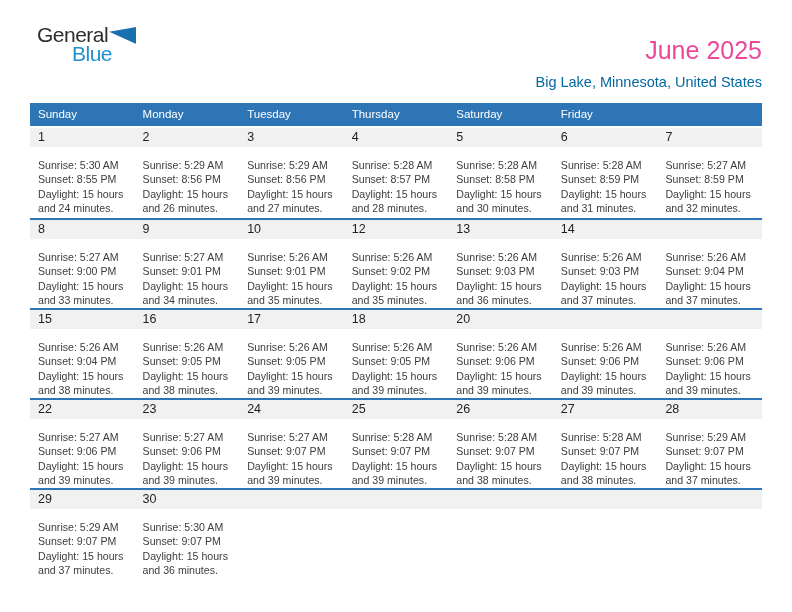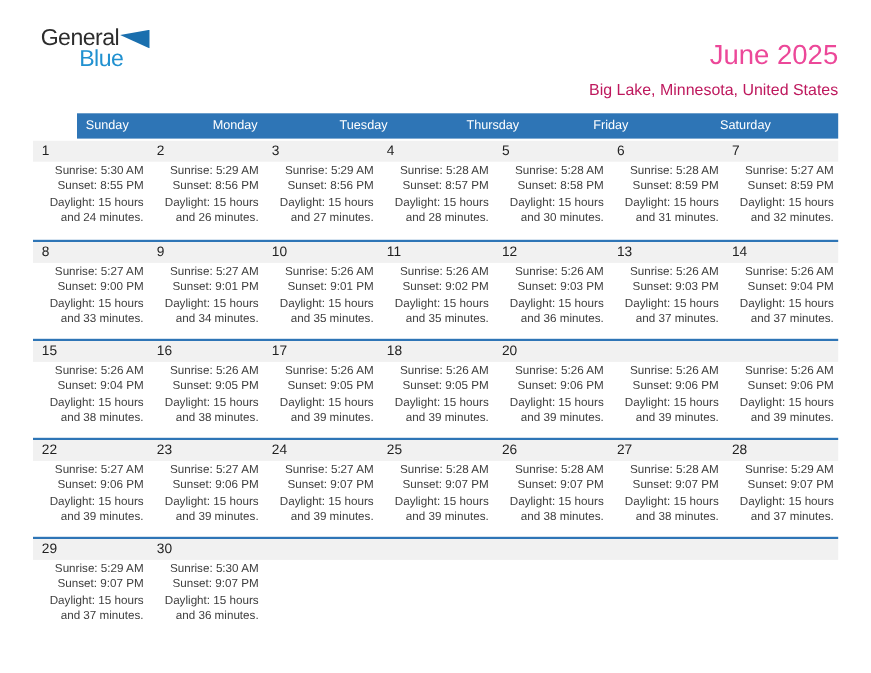--- a/index.html
+++ b/index.html
@@ -20,37 +20,37 @@
   .logo{position:absolute;left:37px;top:24px;line-height:1;}
   .logo-line1{display:flex;align-items:flex-end;}
   .logo-part1{font-size:21px;color:#2D2D2D;letter-spacing:-0.5px;}
   .logo-triangle{display:inline-block;width:27px;height:17px;margin-left:1px;margin-bottom:1px;
     background:var(--triangle-blue);
     clip-path:polygon(0 28%,100% 0,100% 100%);}
   .logo-part2{font-size:21px;color:var(--logo-blue);letter-spacing:-0.5px;margin-left:35px;margin-top:-2px;}
 
   .title-block{position:absolute;right:30px;top:36px;text-align:right;width:450px;}
   .month-title{font-size:25px;color:#ec4899;}
-  .location-subtitle{font-size:14.5px;color:#be185d;margin-top:9px;}
+  .location-subtitle{font-size:14.5px;color:#0369a1;margin-top:9px;}
 
   
   .calendar{position:absolute;left:30px;top:103px;width:732px;}
-  .weekday-row{display:grid;grid-template-columns:repeat(6,1fr);
-    background:var(--header-blue);height:23px;margin-bottom:2px;margin-left:40px;}
+  .weekday-row{display:grid;grid-template-columns:repeat(7,1fr);
+    background:var(--header-blue);height:23px;margin-bottom:2px;}
   .weekday-cell{color:#FFFFFF;font-size:11.5px;line-height:23px;padding-left:8px;
     white-space:nowrap;overflow:hidden;}
 
   .week-row{height:90px;}
   .week-row + .week-row{border-top:2px solid var(--header-blue);}
   .day-strip{display:grid;grid-template-columns:repeat(7,1fr);
     background:var(--strip-gray);height:19px;}
   .day-number{font-size:12.5px;line-height:19px;padding-left:8px;color:var(--text-dark);}
   .detail-grid{display:grid;grid-template-columns:repeat(7,1fr);}
-  .day-details{padding:1px 4px 0 8px;font-size:10.6px;line-height:14.4px;color:var(--text-detail);
-    white-space:nowrap;overflow:hidden;text-align:right;}
+  .day-details{padding:11px 4px 0 8px;font-size:10.6px;line-height:14.4px;color:var(--text-detail);
+    white-space:nowrap;overflow:hidden;}
 </style>
 </head>
 <body>
 
 <div class="page">
 
   <div class="logo">
     <div class="logo-line1">
       <span class="logo-part1">General</span>
       <span class="logo-triangle"></span>
@@ -62,22 +62,22 @@
     <div class="month-title">June 2025</div>
     <div class="location-subtitle">Big Lake, Minnesota, United States</div>
   </div>
 
   <div class="calendar">
     <div class="weekday-row" id="weekday-row">
         <div class="weekday-cell">Sunday</div>
         <div class="weekday-cell">Monday</div>
         <div class="weekday-cell">Tuesday</div>
         <div class="weekday-cell">Thursday</div>
+        <div class="weekday-cell">Saturday</div>
         <div class="weekday-cell">Friday</div>
-        <div class="weekday-cell">Saturday</div>
       </div>
     <div id="weeks-container">
         <div class="week-row">
           <div class="day-strip">
             <div class="day-number">1</div>
             <div class="day-number">2</div>
             <div class="day-number">3</div>
             <div class="day-number">4</div>
             <div class="day-number">5</div>
             <div class="day-number">6</div>
@@ -126,21 +126,20 @@
               <div>Daylight: 15 hours</div>
               <div>and 32 minutes.</div>
             </div>
           </div>
         </div>
         <div class="week-row">
           <div class="day-strip">
             <div class="day-number">8</div>
             <div class="day-number">9</div>
             <div class="day-number">10</div>
-            <div class="day-number">11</div>
             <div class="day-number">12</div>
             <div class="day-number">13</div>
             <div class="day-number">14</div>
           </div>
           <div class="detail-grid">
             <div class="day-details">
               <div>Sunrise: 5:27 AM</div>
               <div>Sunset: 9:00 PM</div>
               <div>Daylight: 15 hours</div>
               <div>and 33 minutes.</div>

